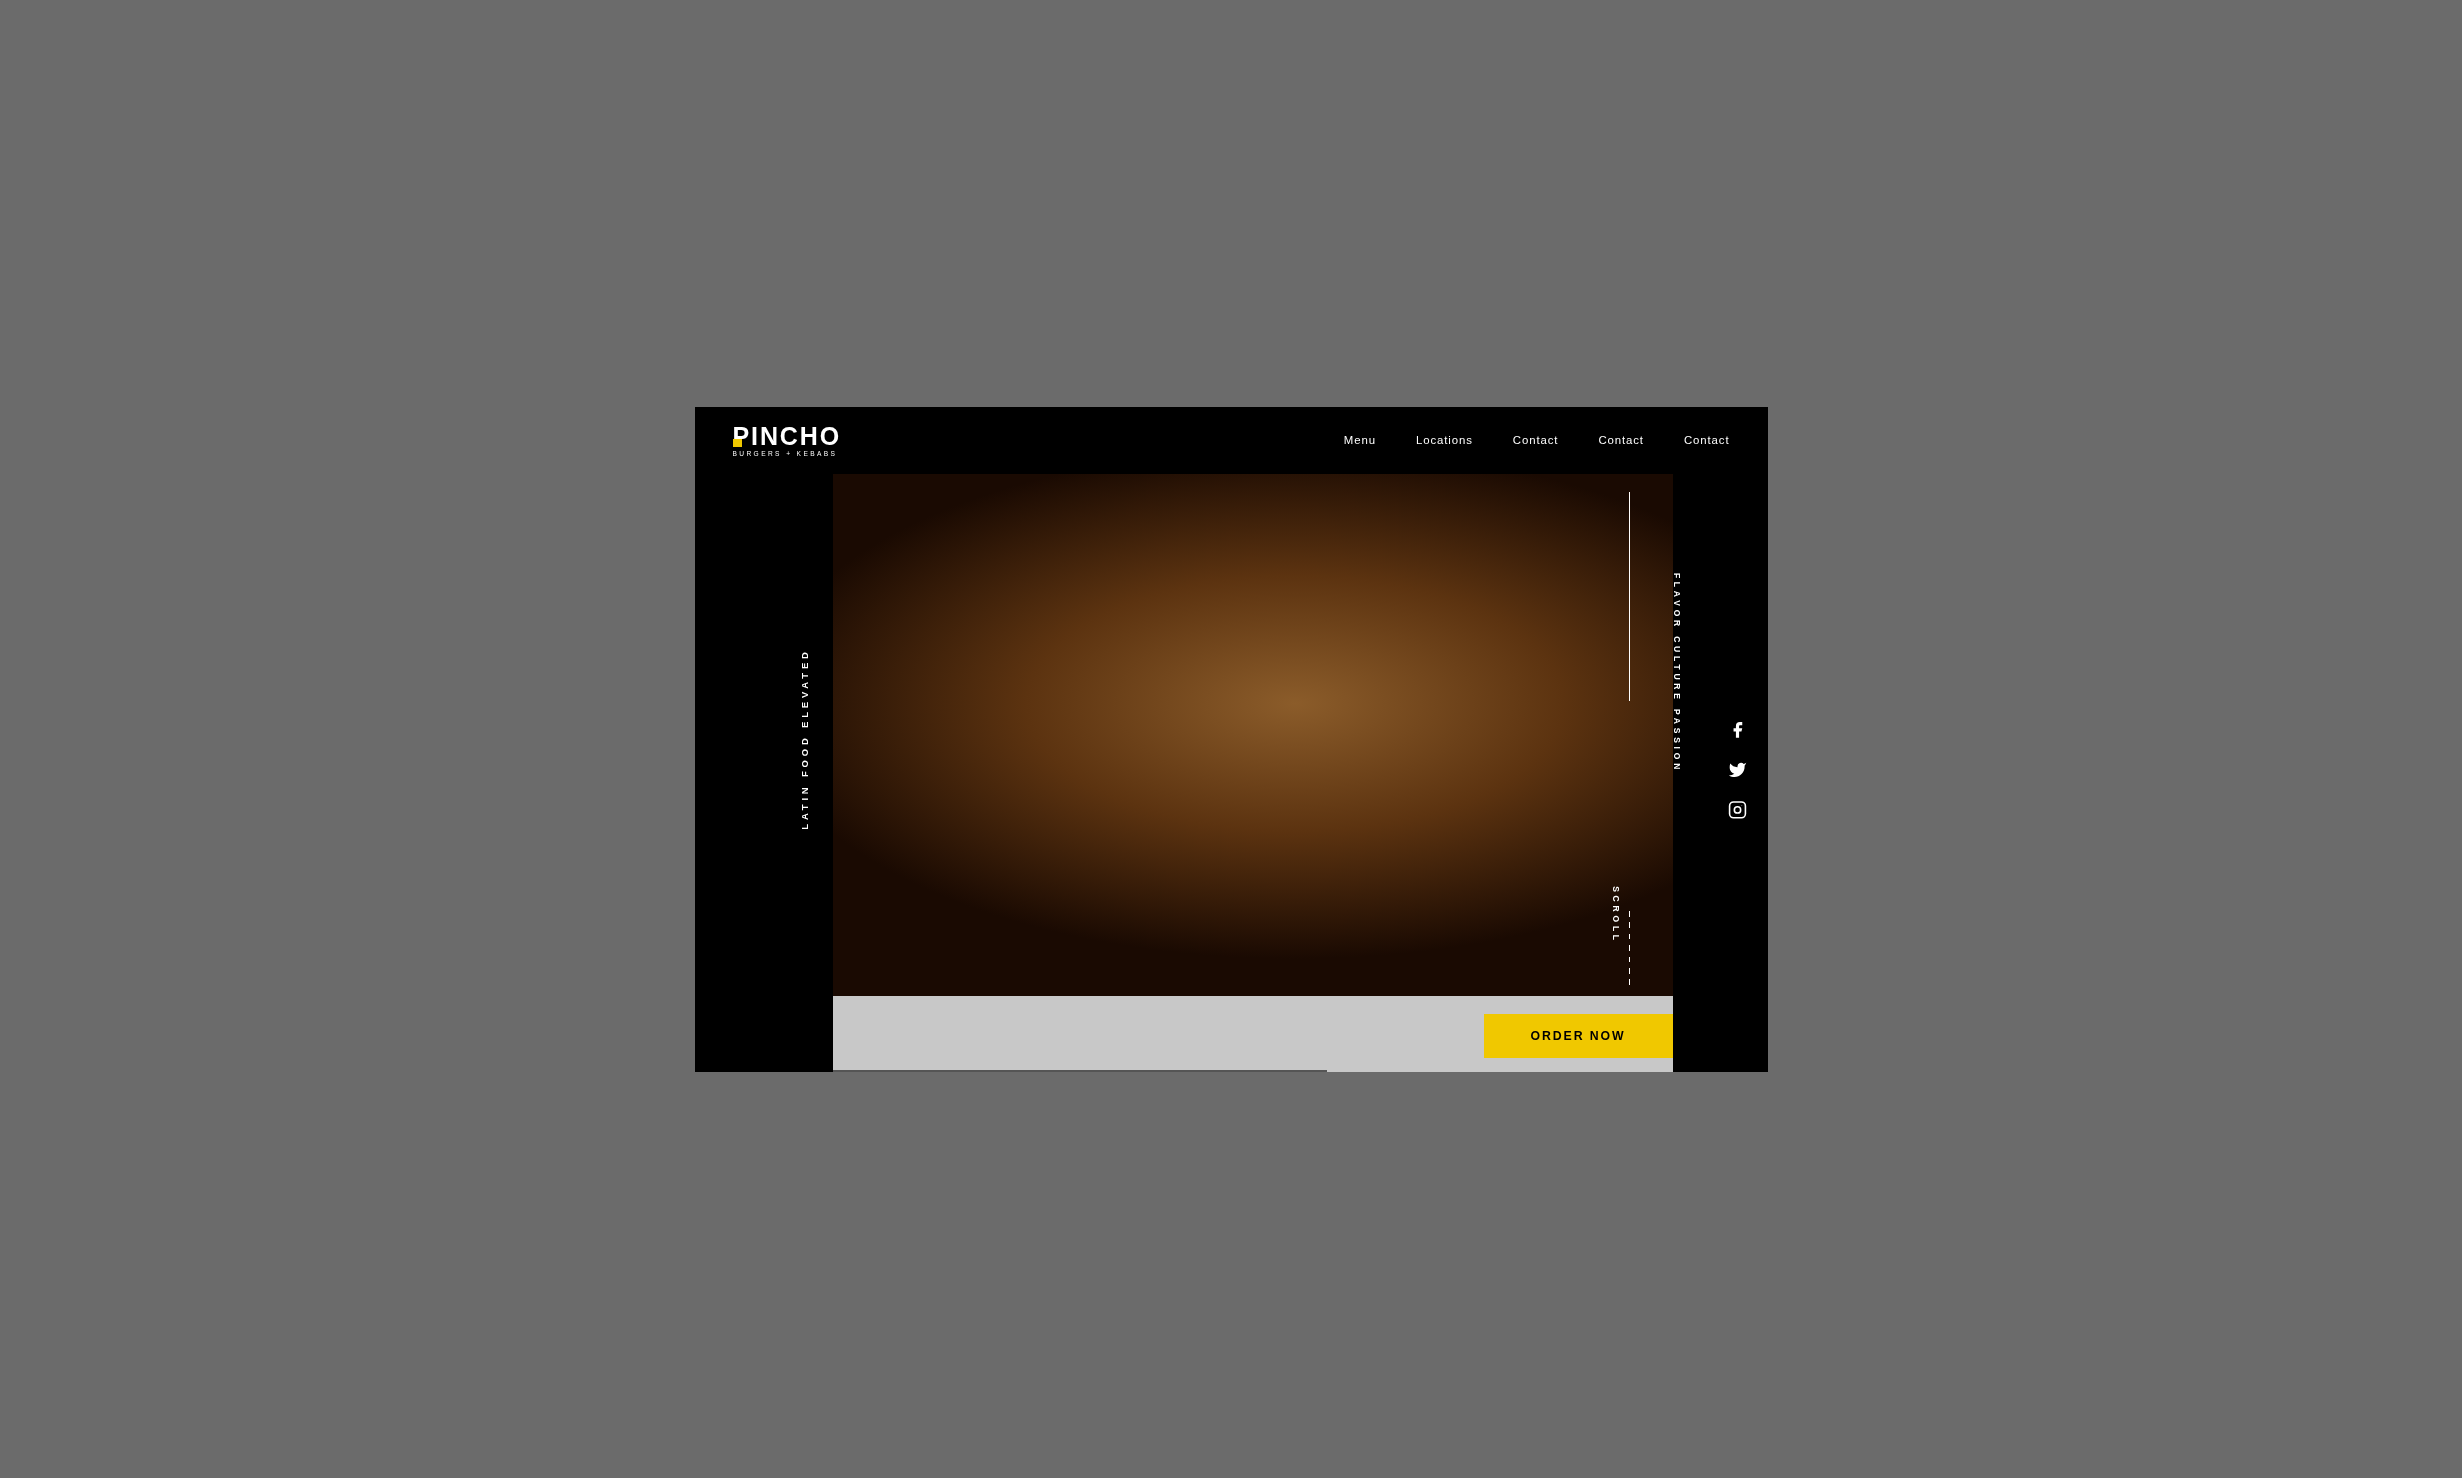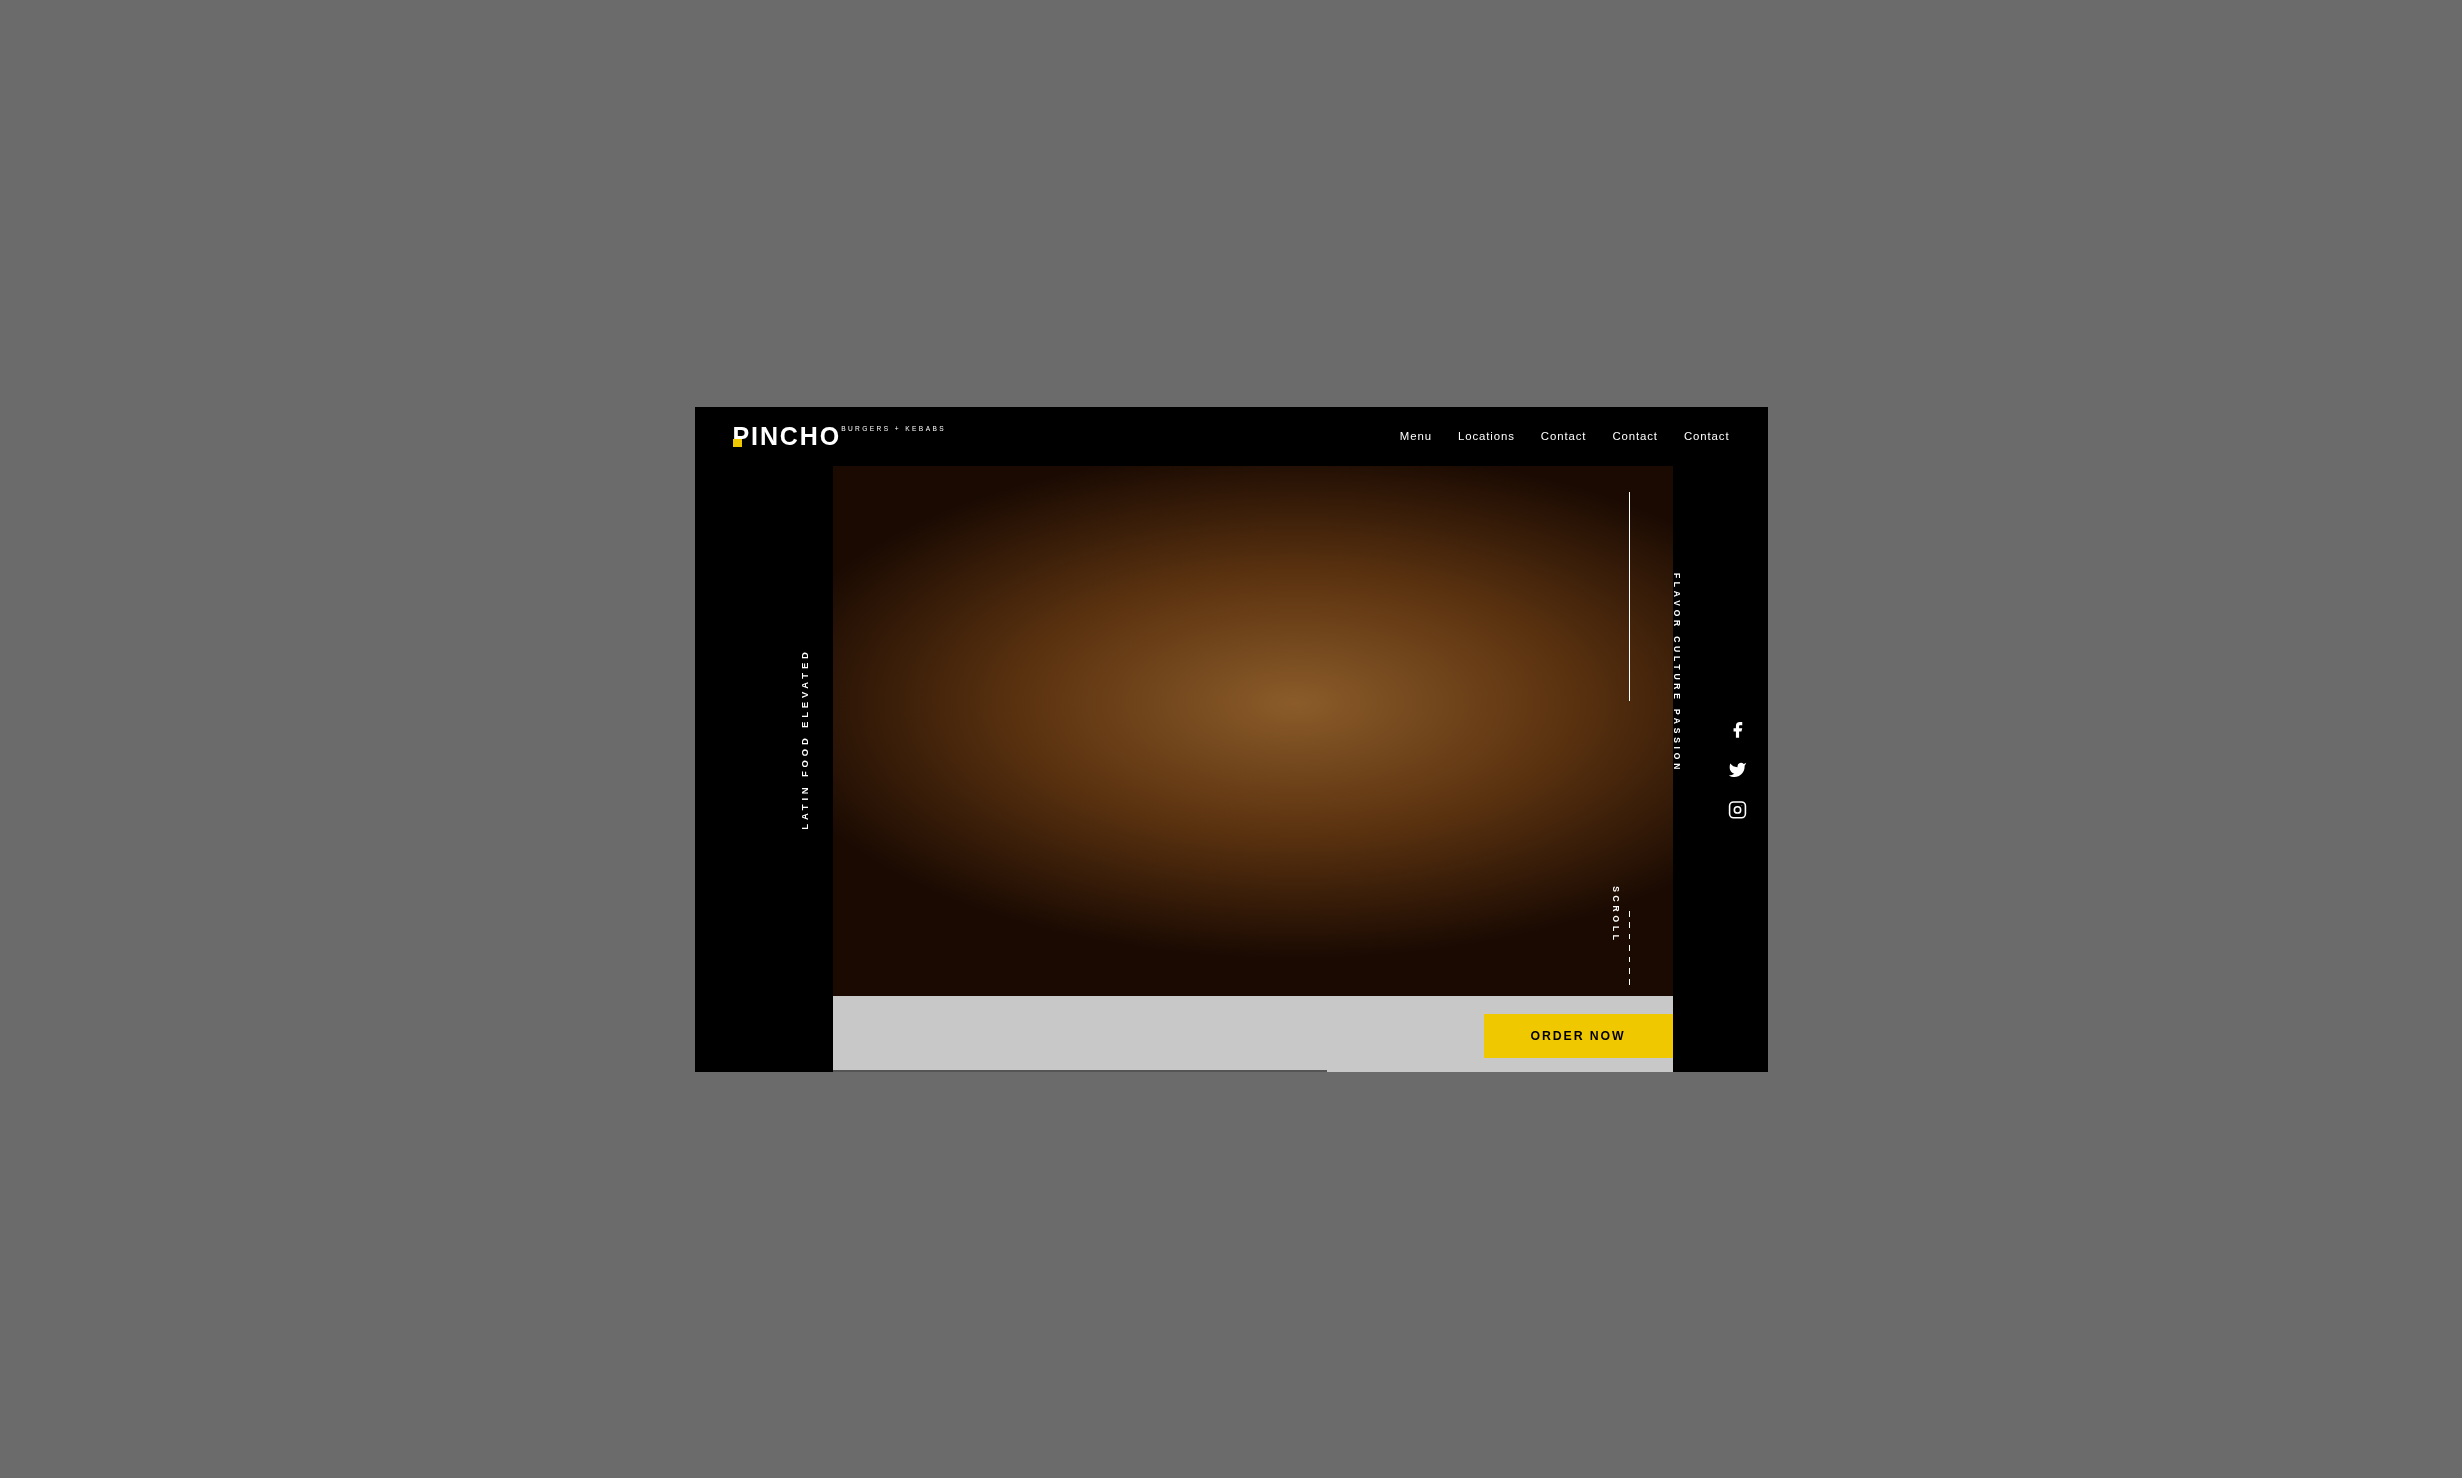--- a/index.html
+++ b/index.html
@@ -30,20 +30,21 @@
       z-index: 10;
       display: flex;
       align-items: center;
       justify-content: space-between;
       padding: 17px 38px;
       background: #000;
     }
 
     .logo-area {
       display: flex;
+      flex-direction: column;
       align-items: flex-start;
     }
 
     .logo-text {
       font-size: 25px;
       font-weight: 900;
       color: #fff;
       letter-spacing: 1.9px;
       line-height: 1;
       position: relative;
@@ -68,21 +69,21 @@
     .logo-tagline {
       font-size: 6.6px;
       color: #fff;
       letter-spacing: 2.4px;
       margin-top: 1.9px;
       font-weight: 400;
     }
 
     .nav-links {
       display: flex;
-      gap: 26px;
+      gap: 40px;
       align-items: center;
     }
 
     .nav-link {
       color: #fff;
       text-decoration: none;
       font-size: 11.4px;
       letter-spacing: 0.9px;
       font-weight: 400;
       cursor: pointer;

